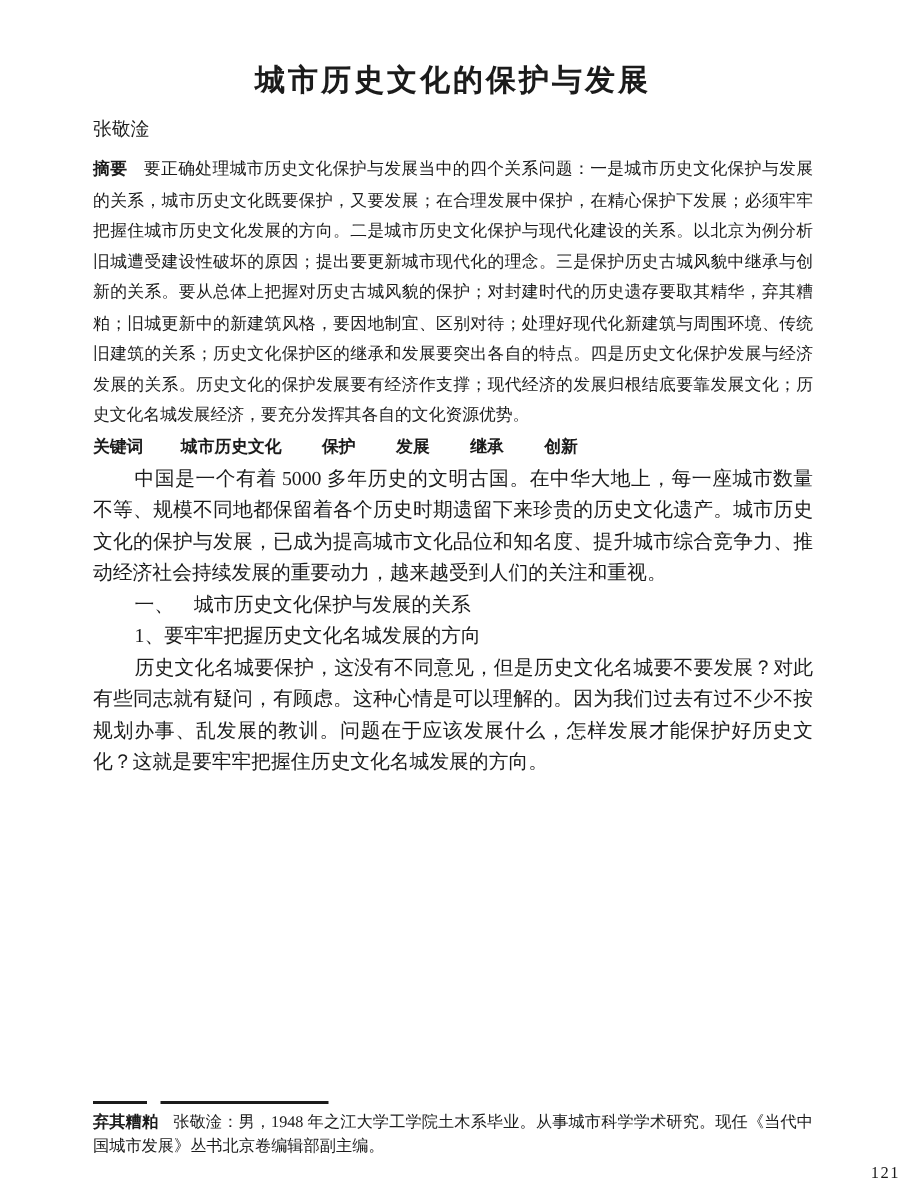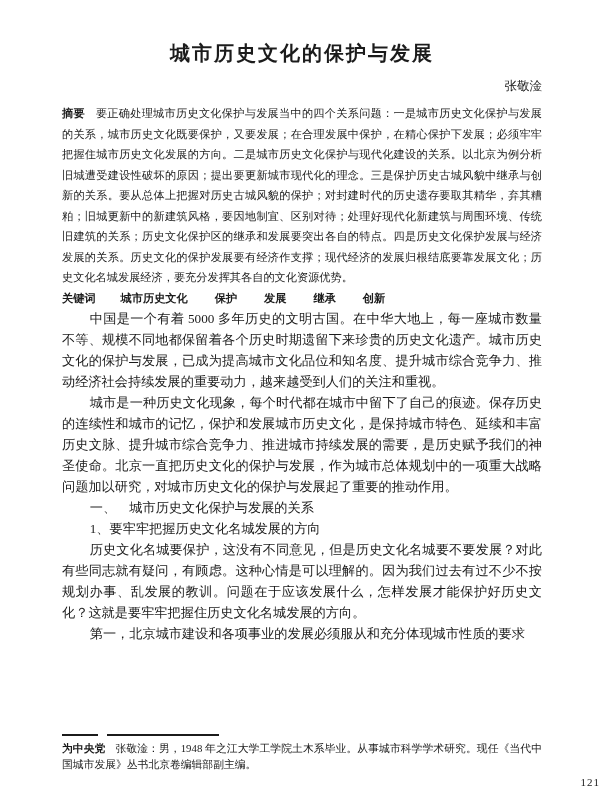--- a/index.html
+++ b/index.html
@@ -21,21 +21,21 @@
     right: 58px;
   }
   .doc-title {
     text-align: center;
     font-size: 20px;
     font-weight: bold;
     letter-spacing: 2px;
     margin-bottom: 11px;
   }
   .doc-author {
-    text-align: right;
+    text-align: left;
     font-size: 12.5px;
     margin-bottom: 8px;
   }
   .abstract {
     font-size: 11.2px;
     line-height: 20.5px;
     text-align: justify;
   }
   .abstract-label {
     font-weight: bold;
@@ -101,30 +101,28 @@
     <div class="abstract">
       <span class="abstract-label">摘要</span><span>要正确处理城市历史文化保护与发展当中的四个关系问题：一是城市历史文化保护与发展的关系，城市历史文化既要保护，又要发展；在合理发展中保护，在精心保护下发展；必须牢牢把握住城市历史文化发展的方向。二是城市历史文化保护与现代化建设的关系。以北京为例分析旧城遭受建设性破坏的原因；提出要更新城市现代化的理念。三是保护历史古城风貌中继承与创新的关系。要从总体上把握对历史古城风貌的保护；对封建时代的历史遗存要取其精华，弃其糟粕；旧城更新中的新建筑风格，要因地制宜、区别对待；处理好现代化新建筑与周围环境、传统旧建筑的关系；历史文化保护区的继承和发展要突出各自的特点。四是历史文化保护发展与经济发展的关系。历史文化的保护发展要有经济作支撑；现代经济的发展归根结底要靠发展文化；历史文化名城发展经济，要充分发挥其各自的文化资源优势。</span>
     </div>
 
     <div class="keywords">
       <span class="keywords-label">关键词</span><span class="keyword">城市历史文化</span><span class="keyword">保护</span><span class="keyword">发展</span><span class="keyword">继承</span><span class="keyword">创新</span>
     </div>
 
     <div class="body-text">
       <p>中国是一个有着 5000 多年历史的文明古国。在中华大地上，每一座城市数量不等、规模不同地都保留着各个历史时期遗留下来珍贵的历史文化遗产。城市历史文化的保护与发展，已成为提高城市文化品位和知名度、提升城市综合竞争力、推动经济社会持续发展的重要动力，越来越受到人们的关注和重视。</p>
-      <p>城市是一种历史文化现象，每个时代都在城市中留下了自己的痕迹。保存历史的连续性和城市的记忆，保护和发展城市历史文化，是保持城市特色、延续和丰富历史文脉、提升城市综合竞争力、推进城市持续发展的需要，是历史赋予我们的神圣使命。北京一直把历史文化的保护与发展，作为城市总体规划中的一项重大战略问题加以研究，对城市历史文化的保护与发展起了重要的推动作用。</p>
       <p class="heading">一、　城市历史文化保护与发展的关系</p>
       <p class="heading">1、要牢牢把握历史文化名城发展的方向</p>
       <p>历史文化名城要保护，这没有不同意见，但是历史文化名城要不要发展？对此有些同志就有疑问，有顾虑。这种心情是可以理解的。因为我们过去有过不少不按规划办事、乱发展的教训。问题在于应该发展什么，怎样发展才能保护好历史文化？这就是要牢牢把握住历史文化名城发展的方向。</p>
-      <p class="heading">第一，北京城市建设和各项事业的发展必须服从和充分体现城市性质的要求</p>
     </div>
 
   </div>
 
   <div class="footer-area">
     <div class="divider"><span class="seg seg-short"></span><span class="seg seg-long"></span></div>
     <div class="footnote">
-      <span class="footnote-label">为中央党</span><span>张敬淦：男，1948 年之江大学工学院土木系毕业。从事城市科学学术研究。现任《当代中国城市发展》丛书北京卷编辑部副主编。</span>
+      <span class="footnote-label">弃其糟粕</span><span>张敬淦：男，1948 年之江大学工学院土木系毕业。从事城市科学学术研究。现任《当代中国城市发展》丛书北京卷编辑部副主编。</span>
     </div>
   </div>
 
   <div class="page-number">121</div>
 </div>
 
 </body></html>

